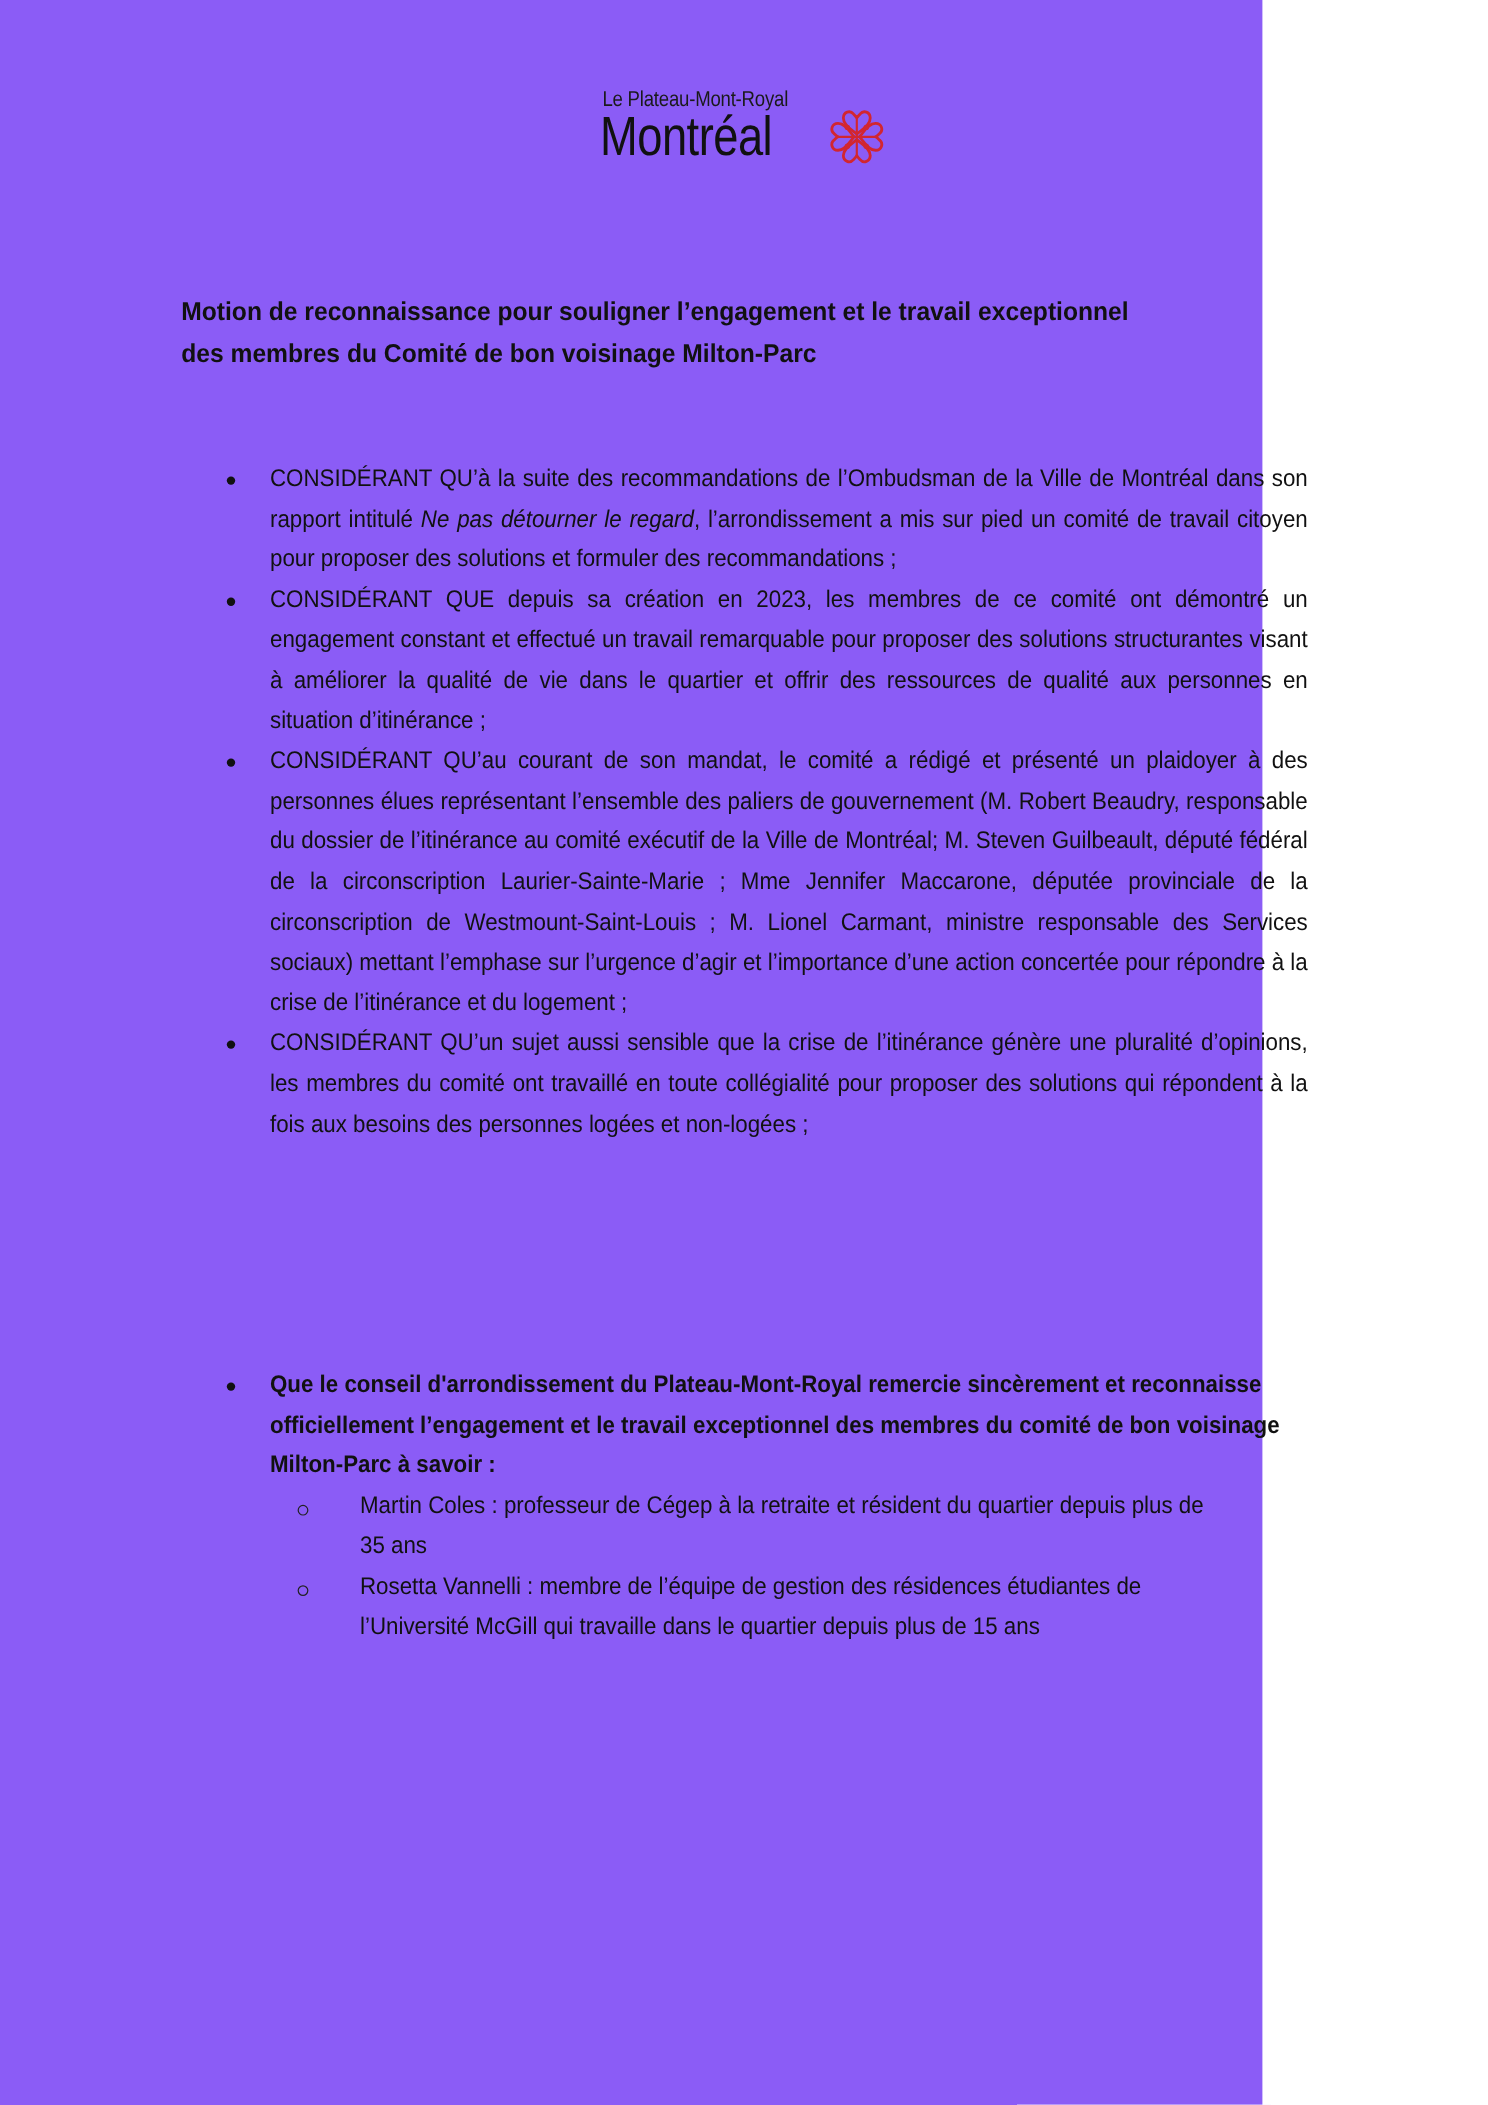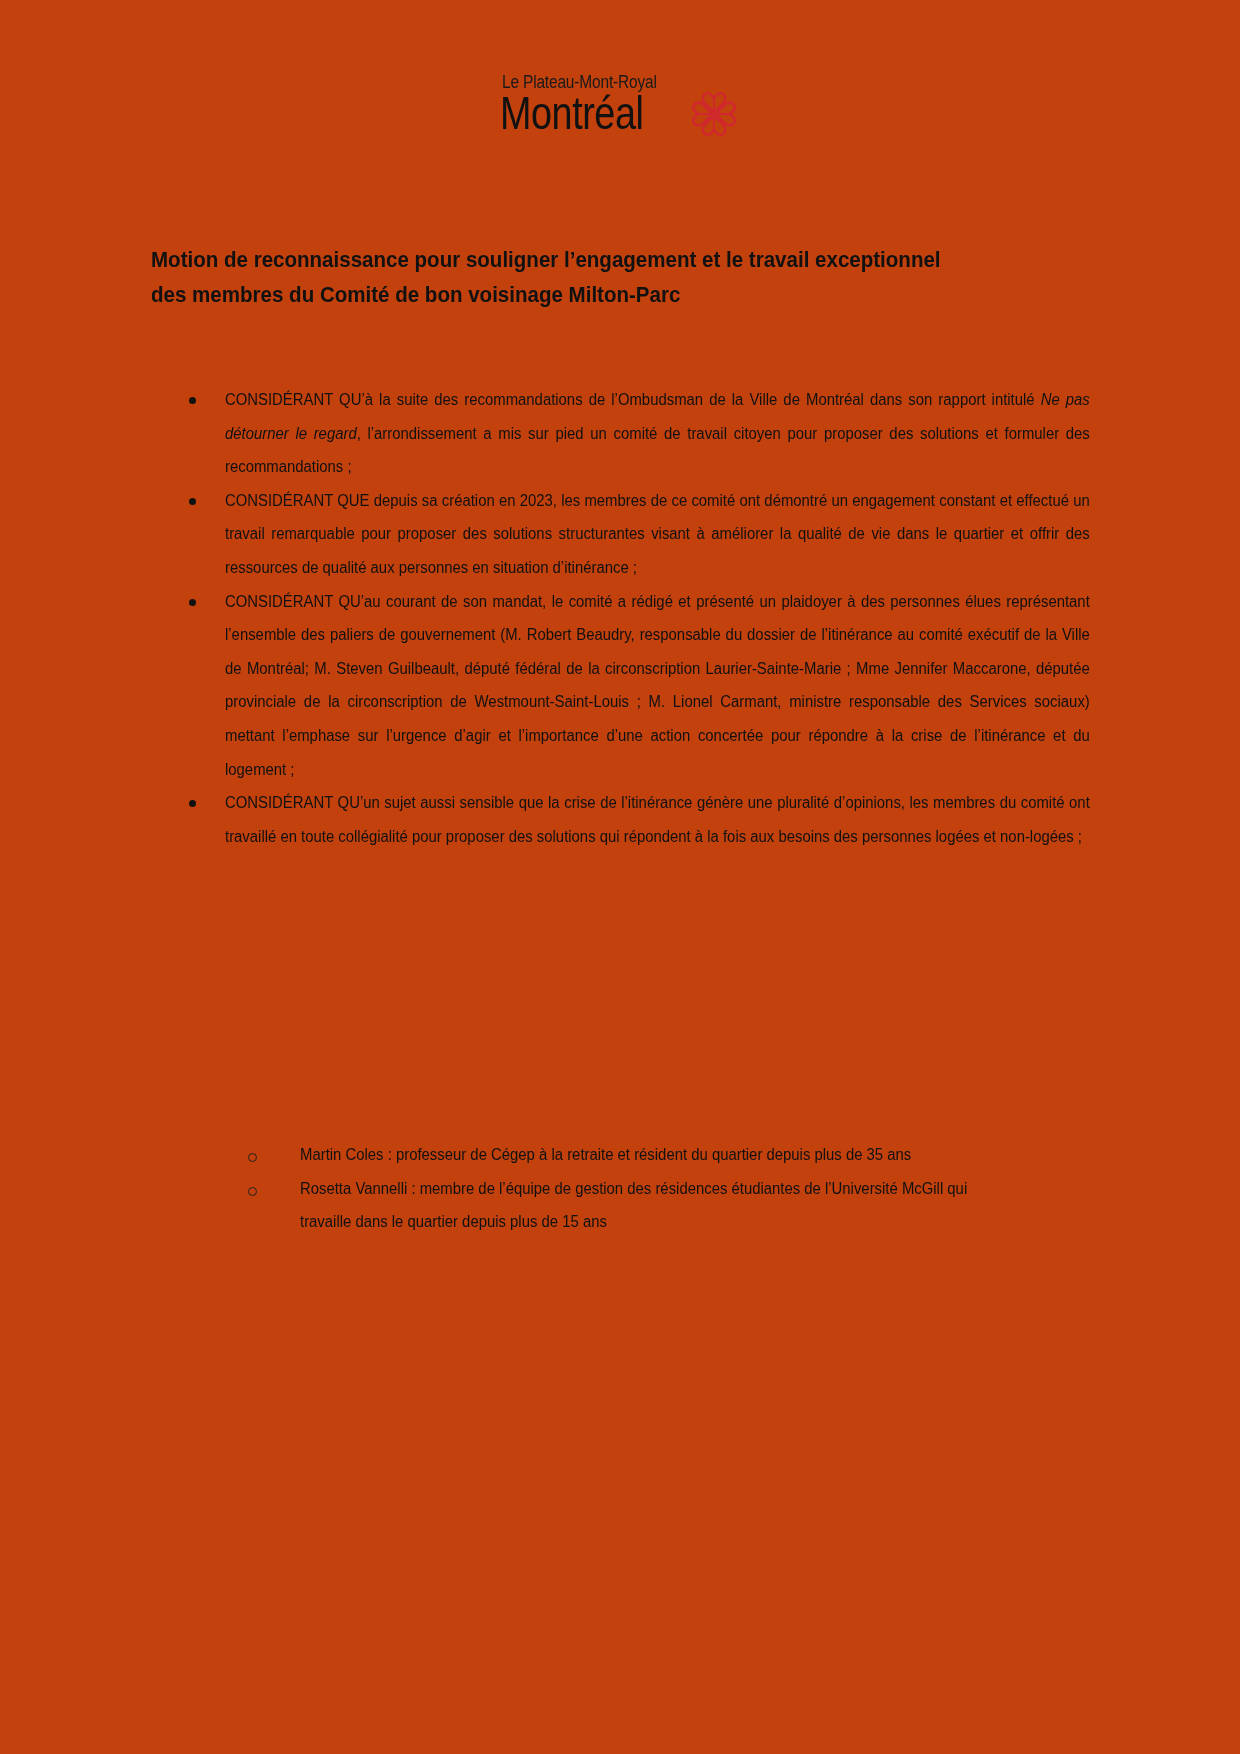--- a/index.html
+++ b/index.html
@@ -11,22 +11,22 @@
       width: 1240px;
       height: 1754px;
       position: relative;
       overflow: hidden;
       color: #111111;
       font-family: "Liberation Sans", sans-serif;
     }
     .page {
       position: absolute;
       left: 0; top: 0;
-      width: 1240px; height: 1754px;
-      background: #c2410c;
+      width: 1052px; height: 1754px;
+      background: #8b5cf6;
     }
     
     .logo {
       position: absolute;
       left: 500px;
       top: 72px;
       width: 260px;
       height: 80px;
     }
     .logo-sub {
@@ -72,21 +72,21 @@
       line-height: 35px;
       color: #111111;
       transform: scaleX(0.955);
       transform-origin: left top;
     }
     .title div { white-space: nowrap; }
 
     
     .body-text {
       font-family: "Liberation Sans Narrow", "Liberation Sans", sans-serif;
-      font-size: 16px;
+      font-size: 20px;
       line-height: 33.6px;
       color: #111111;
     }
     .considerants {
       position: absolute;
       left: 185px;
       top: 383px;
       width: 905px;
       margin: 0;
       padding: 0;
@@ -206,20 +206,24 @@
       <span class="condense">CONSIDÉRANT QU’au courant de son mandat, le comité a rédigé et présenté un plaidoyer à des personnes élues représentant l’ensemble des paliers de gouvernement (M. Robert Beaudry, responsable du dossier de l’itinérance au comité exécutif de la Ville de Montréal; M. Steven Guilbeault, député fédéral de la circonscription Laurier-Sainte-Marie ; Mme Jennifer Maccarone, députée provinciale de la circonscription de Westmount-Saint-Louis ; M. Lionel Carmant, ministre responsable des Services sociaux) mettant l’emphase sur l’urgence d’agir et l’importance d’une action concertée pour répondre à la crise de l’itinérance et du logement ;</span>
     </li>
     <li>
       <span class="bullet-dot"></span>
       <span class="condense">CONSIDÉRANT QU’un sujet aussi sensible que la crise de l’itinérance génère une pluralité d’opinions, les membres du comité ont travaillé en toute collégialité pour proposer des solutions qui répondent à la fois aux besoins des personnes logées et non-logées ;</span>
     </li>
   </ul>
 
 
   <div class="resolution body-text">
+    <div class="resolution-main">
+      <span class="bullet-dot"></span>
+      <span class="condense">Que le conseil d'arrondissement du Plateau-Mont-Royal remercie sincèrement et reconnaisse officiellement l’engagement et le travail exceptionnel des membres du comité de bon voisinage Milton-Parc à savoir :</span>
+    </div>
     <ul class="members">
       <li>
         <span class="circle-bullet"></span>
         <span class="condense">Martin Coles : professeur de Cégep à la retraite et résident du quartier depuis plus de 35 ans</span>
       </li>
       <li>
         <span class="circle-bullet"></span>
         <span class="condense">Rosetta Vannelli : membre de l’équipe de gestion des résidences étudiantes de l’Université McGill qui travaille dans le quartier depuis plus de 15 ans</span>
       </li>
     </ul>

